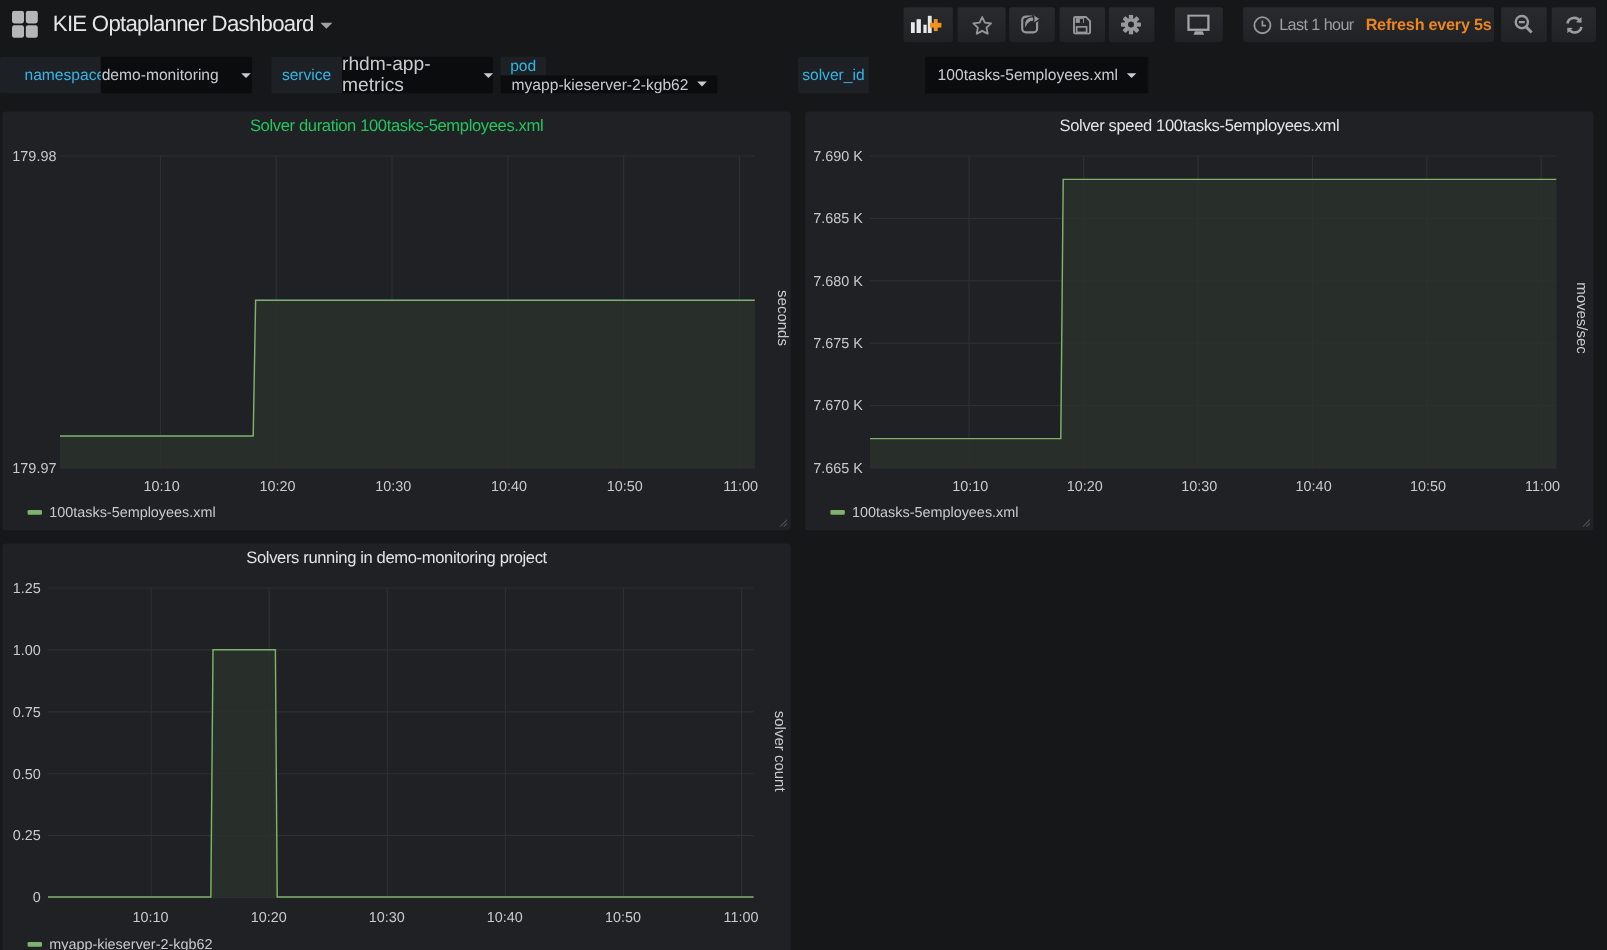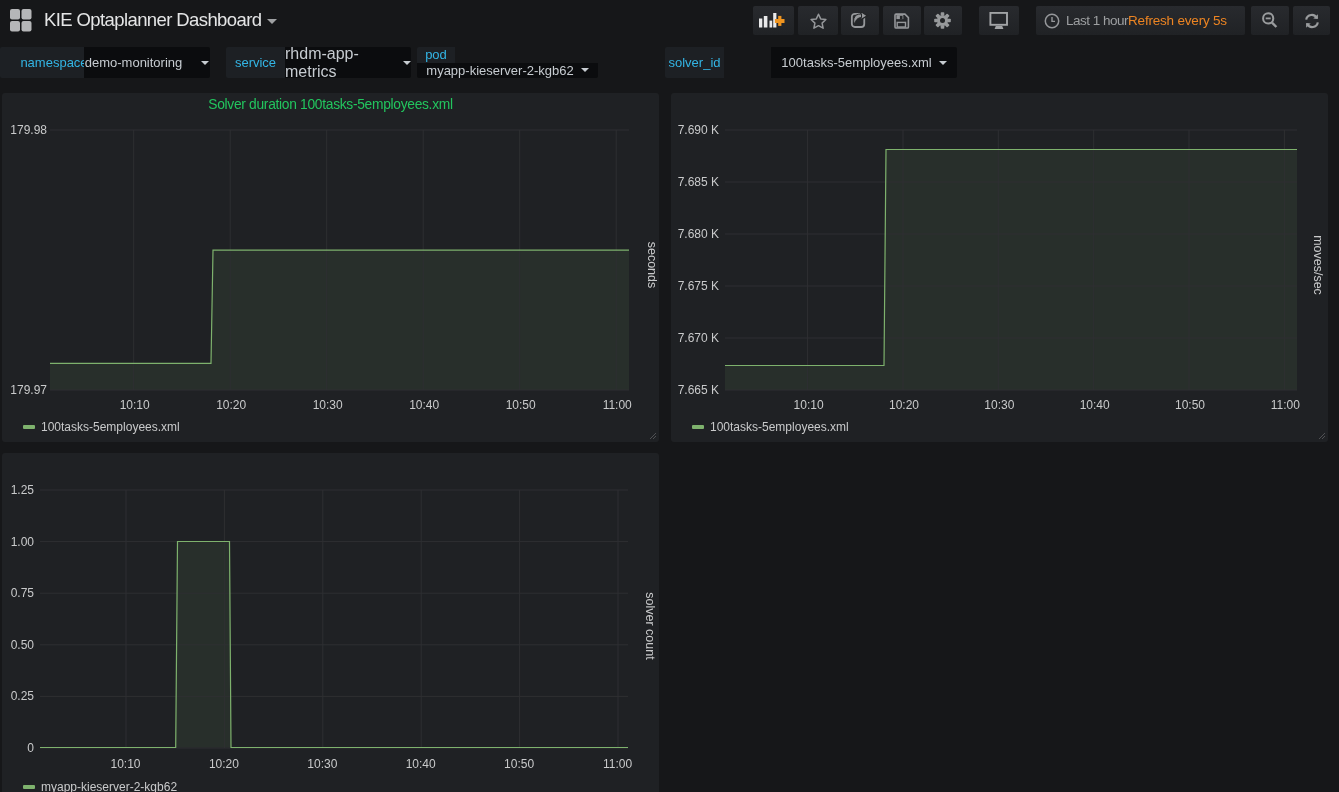--- a/index.html
+++ b/index.html
@@ -60,21 +60,21 @@
     </svg>
   </div>
 <div style="position:absolute;left:1036px;top:6px;width:209px;height:29px;background:linear-gradient(to bottom,#282a2e,#202225);border-radius:2px;display:flex;align-items:center;white-space:nowrap;">
     <span style="margin-left:8px;display:flex;align-items:center;">
       <svg width="16" height="16" viewBox="0 0 16 16" style="margin-right:6px;">
         <circle cx="8" cy="8" r="6.7" fill="none" stroke="#95979a" stroke-width="1.5"></circle>
         <path d="M8 4 V8.4 H11" fill="none" stroke="#95979a" stroke-width="1.4"></path>
       </svg>
     </span>
     <span style="font-size:13.5px;letter-spacing:-0.5px;color:#9d9fa1;">Last 1 hour</span>
-    <span style="font-size:13.5px;letter-spacing:-0.2px;color:#ec8422;margin-left:0;">Refresh every 5s</span>
+    <span style="font-size:13.5px;letter-spacing:-0.2px;color:#ec8422;margin-left:10px;font-weight:bold;">Refresh every 5s</span>
   </div>
 <div style="position:absolute;left:1251px;top:6px;width:38px;height:29px;background:linear-gradient(to bottom,#282a2e,#202225);border-radius:2px;display:flex;align-items:center;justify-content:center;">
     <svg width="20" height="20" viewBox="0 0 20 20">
       <circle cx="8.2" cy="7.4" r="5.1" fill="none" stroke="#9a9c9e" stroke-width="2"></circle>
       <line x1="5.7" y1="7.4" x2="10.7" y2="7.4" stroke="#9a9c9e" stroke-width="1.8"></line>
       <line x1="12" y1="11.6" x2="16.4" y2="16" stroke="#9a9c9e" stroke-width="2.4"></line>
     </svg>
   </div>
 <div style="position:absolute;left:1293px;top:6px;width:37px;height:29px;background:linear-gradient(to bottom,#282a2e,#202225);border-radius:2px;display:flex;align-items:center;justify-content:center;">
     <svg width="18" height="16" viewBox="0 0 18 16">
@@ -167,20 +167,21 @@
       <text x="48" y="249" font-size="12" fill="#c9cacb" text-anchor="end">7.670 K</text>
       <text x="48" y="301" font-size="12" fill="#c9cacb" text-anchor="end">7.665 K</text>
       <text x="137.6" y="316" font-size="12" fill="#c9cacb" text-anchor="middle">10:10</text>
       <text x="233.0" y="316" font-size="12" fill="#c9cacb" text-anchor="middle">10:20</text>
       <text x="328.3" y="316" font-size="12" fill="#c9cacb" text-anchor="middle">10:30</text>
       <text x="423.7" y="316" font-size="12" fill="#c9cacb" text-anchor="middle">10:40</text>
       <text x="519.0" y="316" font-size="12" fill="#c9cacb" text-anchor="middle">10:50</text>
       <text x="614.4" y="316" font-size="12" fill="#c9cacb" text-anchor="middle">11:00</text>
       <text x="643" y="172" font-size="12.5" fill="#c9cacb" text-anchor="middle" transform="rotate(90 643 172)">moves/sec</text>
     </svg>
+    <div style="position:absolute;left:0;top:4px;width:657px;text-align:center;font-size:13.8px;line-height:15px;color:#e2e3e5;letter-spacing:-0.3px;">Solver speed 100tasks-5employees.xml</div>
     <div style="position:absolute;left:21px;top:327px;height:14px;display:flex;align-items:center;">
       <span style="display:inline-block;width:12px;height:4px;border-radius:1px;background:#7eb26d;margin-right:6px;"></span>
       <span style="font-size:12px;color:#c9cacb;">100tasks-5employees.xml</span>
     </div>
     <svg width="7" height="7" style="position:absolute;right:3px;bottom:3px;">
       <line x1="1" y1="7" x2="7" y2="1" stroke="#4f5053" stroke-width="1"></line>
       <line x1="4" y1="7" x2="7" y2="4" stroke="#4f5053" stroke-width="1"></line>
     </svg>
   </div>
 <div style="position:absolute;left:2px;top:453px;width:657px;height:349px;background:#1f2124;border-radius:3px;">
@@ -206,16 +207,17 @@
       <text x="32" y="247.4" font-size="12" fill="#c9cacb" text-anchor="end">0.25</text>
       <text x="32" y="299" font-size="12" fill="#c9cacb" text-anchor="end">0</text>
       <text x="123.5" y="315" font-size="12" fill="#c9cacb" text-anchor="middle">10:10</text>
       <text x="221.9" y="315" font-size="12" fill="#c9cacb" text-anchor="middle">10:20</text>
       <text x="320.3" y="315" font-size="12" fill="#c9cacb" text-anchor="middle">10:30</text>
       <text x="418.7" y="315" font-size="12" fill="#c9cacb" text-anchor="middle">10:40</text>
       <text x="517.1" y="315" font-size="12" fill="#c9cacb" text-anchor="middle">10:50</text>
       <text x="615.5" y="315" font-size="12" fill="#c9cacb" text-anchor="middle">11:00</text>
       <text x="644" y="173" font-size="12.5" fill="#c9cacb" text-anchor="middle" transform="rotate(90 644 173)">solver count</text>
     </svg>
+    <div style="position:absolute;left:0;top:4px;width:657px;text-align:center;font-size:13.8px;line-height:15px;color:#e2e3e5;letter-spacing:-0.3px;">Solvers running in demo-monitoring project</div>
     <div style="position:absolute;left:21px;top:327px;height:14px;display:flex;align-items:center;">
       <span style="display:inline-block;width:12px;height:4px;border-radius:1px;background:#7eb26d;margin-right:6px;"></span>
       <span style="font-size:12px;color:#c9cacb;">myapp-kieserver-2-kgb62</span>
     </div>
   </div>
 </body></html>

